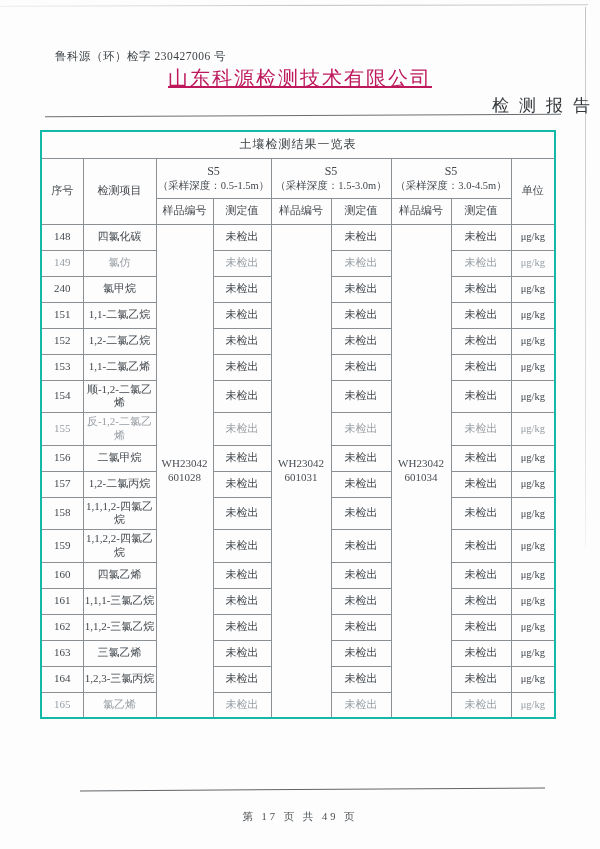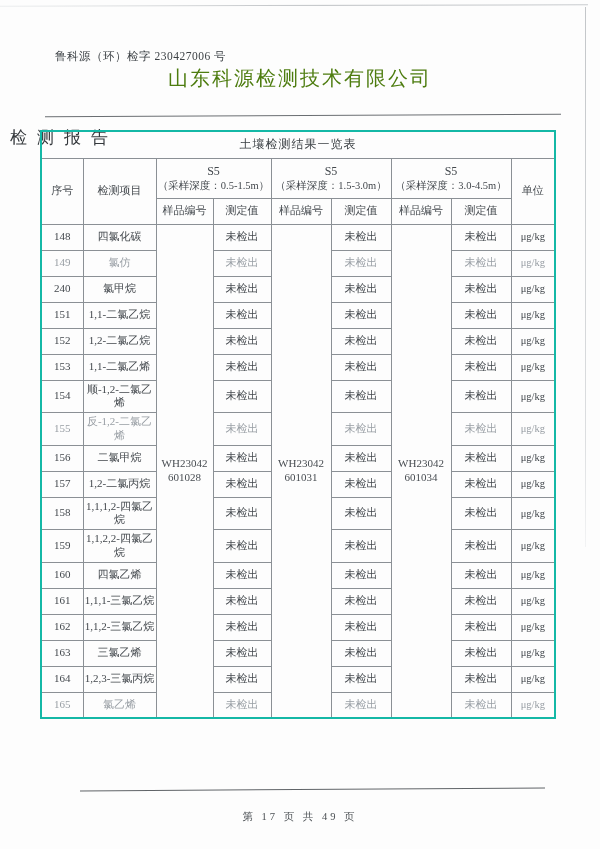--- a/index.html
+++ b/index.html
@@ -17,25 +17,25 @@
   .scan-edge-right{
     position:absolute; top:7px; left:585px; width:1px; height:540px;
     background:linear-gradient(to bottom,#c3c6c9,#dcdee0 80%,#f2f3f4);
   }
   .doc-ref{
     position:absolute; left:55px; top:49px;
     font-size:11.5px; color:#3c4145; letter-spacing:0.5px;
   }
   .company{
     position:absolute; top:65px; left:0; width:600px; text-align:center;
-    font-size:20px; color:#4d7c0f; letter-spacing:2px;
+    font-size:20px; color:#be185d; letter-spacing:2px;text-decoration:underline;
   }
   .report-title{
-    position:absolute; top:94px; left:0; width:600px; text-align:left;
-    font-size:17px; color:#34383c; letter-spacing:10px; text-indent:10px;margin-top:32px;
+    position:absolute; top:94px; left:0; width:600px; text-align:right;
+    font-size:17px; color:#34383c; letter-spacing:10px; text-indent:10px;
   }
   .head-rule{
     position:absolute; top:115px; left:45px; width:516px; height:0;
     border-top:1.5px solid #6a6e72; transform:rotate(-0.25deg);
   }
   table.results{
     position:absolute; left:40px; top:130px;
     width:514px; table-layout:fixed; border-collapse:collapse;
     font-size:11px; color:#43484d;
   }

